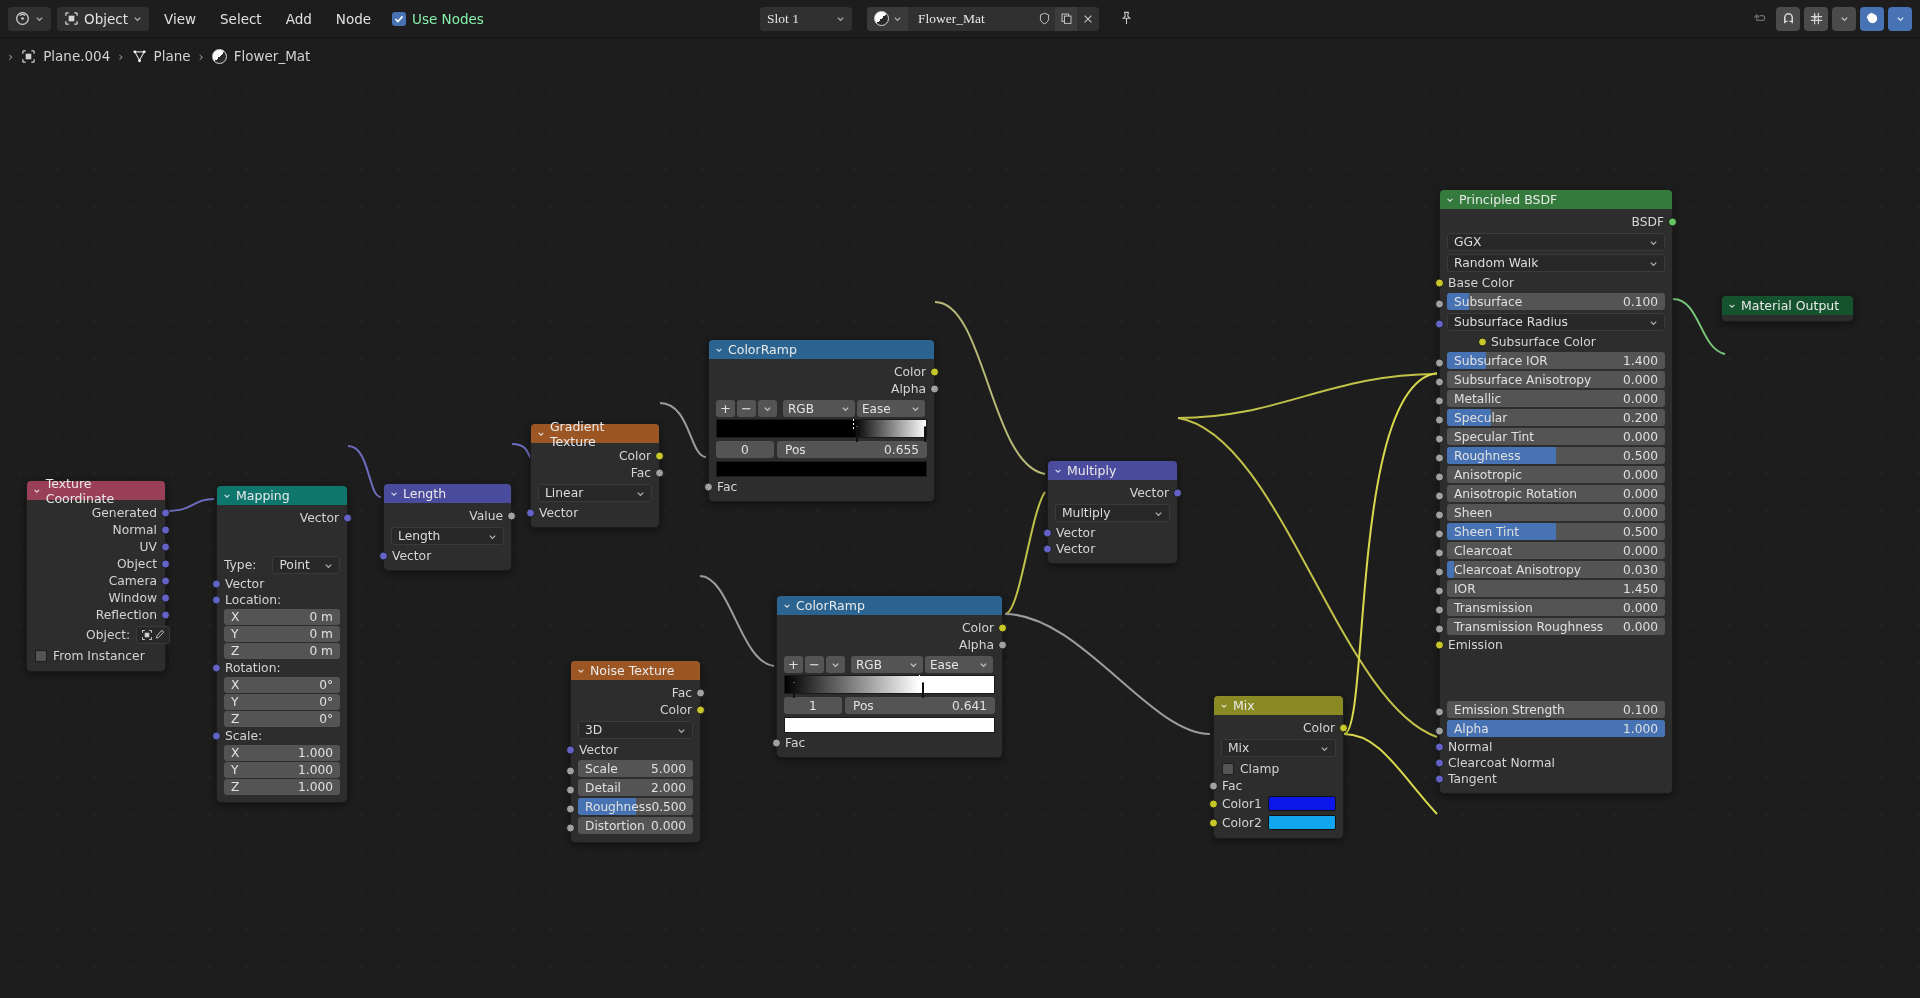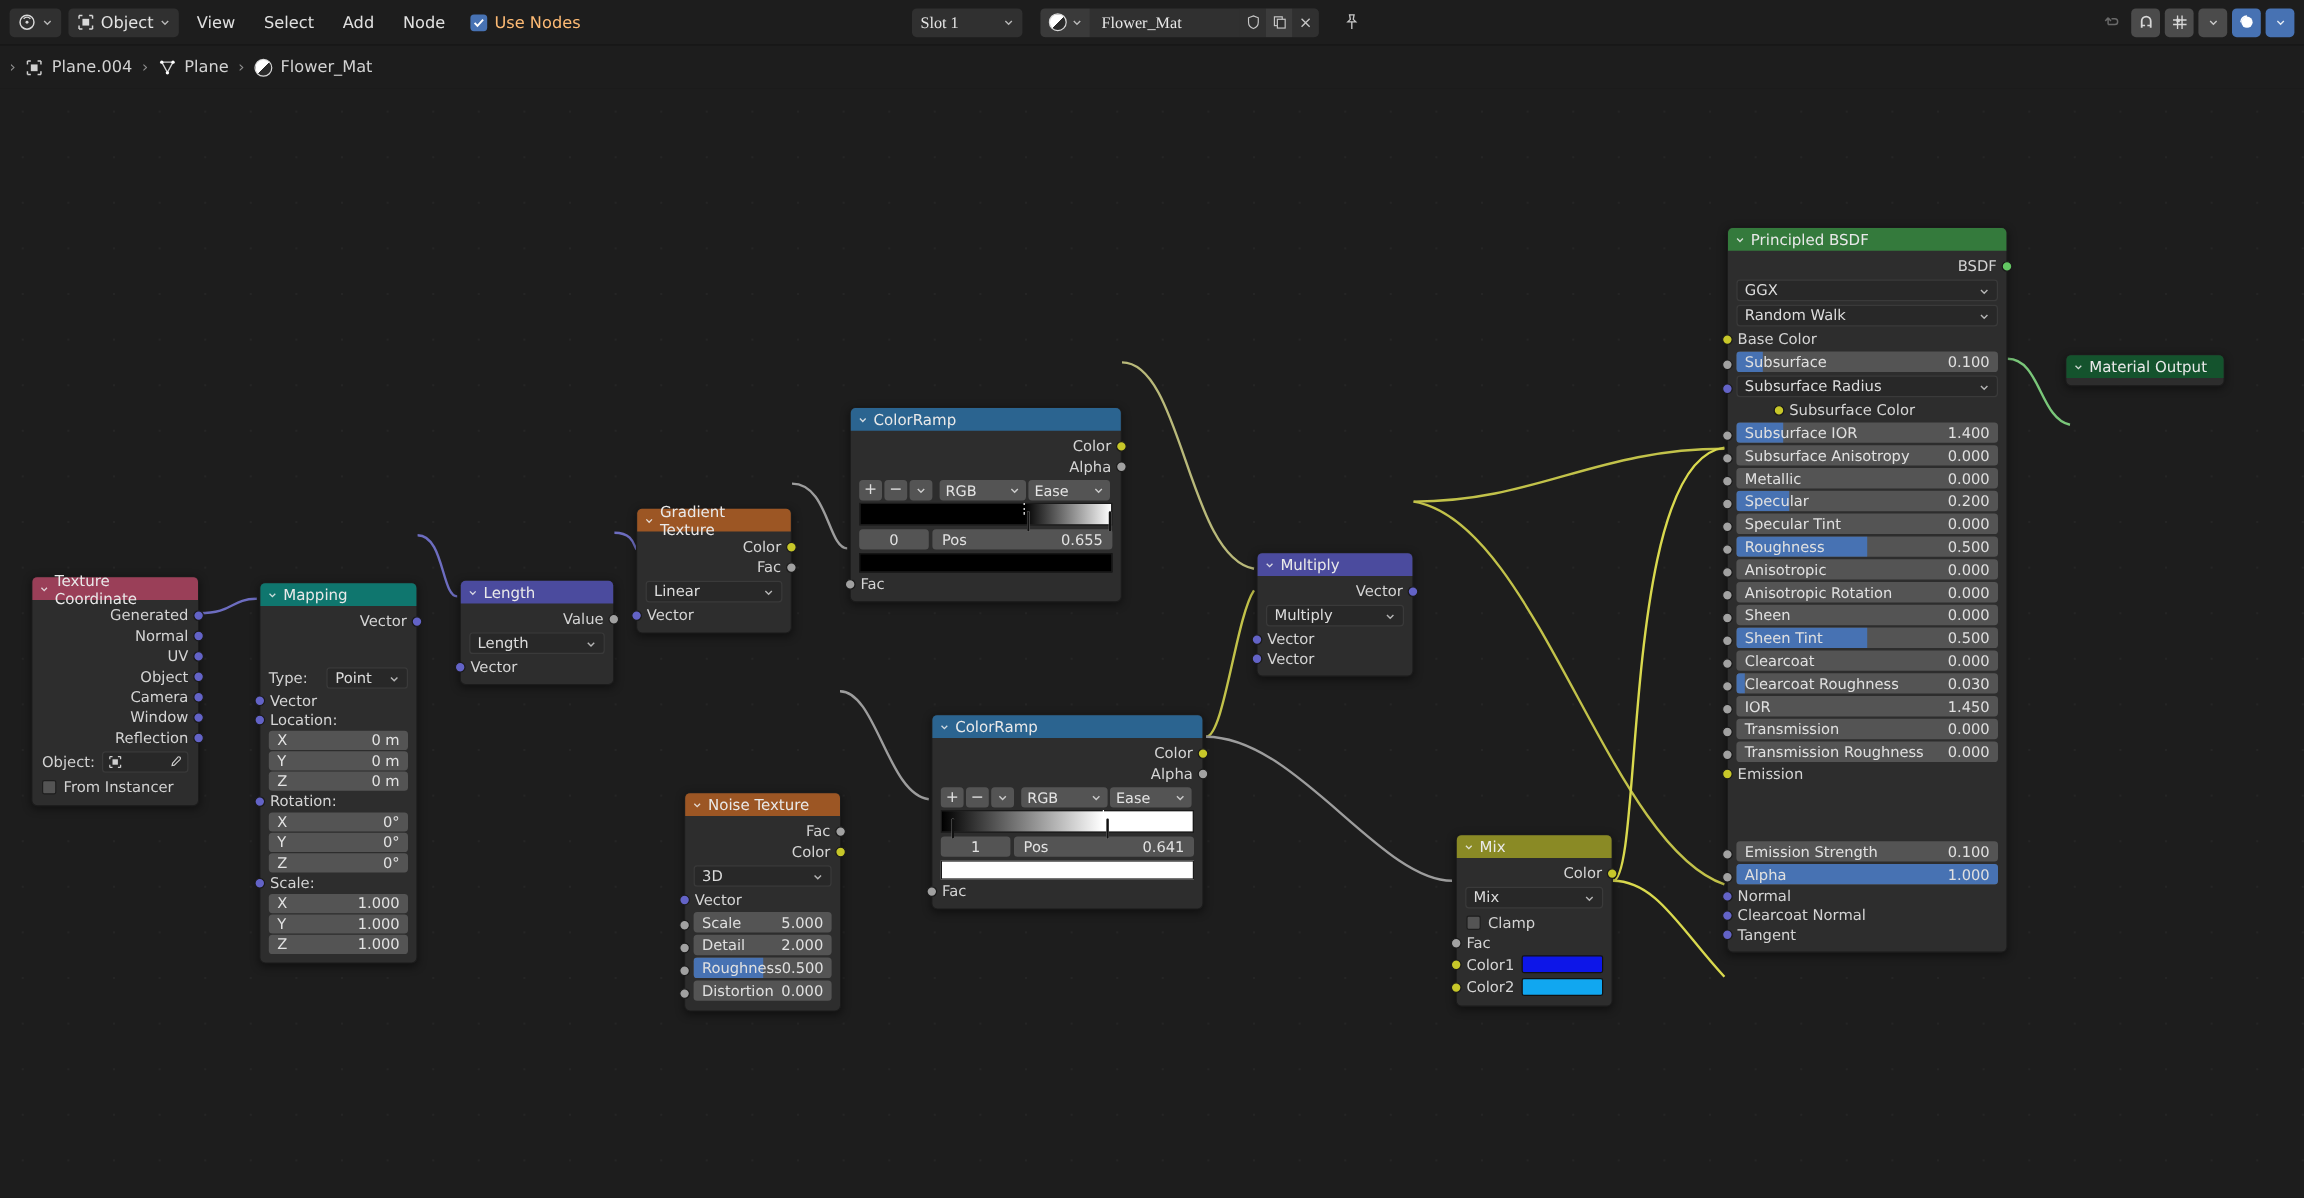--- a/index.html
+++ b/index.html
@@ -163,21 +163,21 @@
   .cr-stop .stem { position: absolute; left: 4px; bottom: 9px; width: 1px; height: 10px;
     background: repeating-linear-gradient(to bottom, #fff 0 2px, transparent 2px 4px); }
   .cr-fields { display: flex; gap: 3px; margin: 3px 7px; }
   .cr-idx { width: 58px; height: 17px; background: #545454; border-radius: 3px;
     display: flex; align-items: center; justify-content: center; font-size: 12.2px; color: #e2e2e2; }
   .cr-pos { flex: 1; height: 17px; background: #545454; border-radius: 3px;
     display: flex; align-items: center; justify-content: space-between; padding: 0 8px;
     font-size: 12.2px; color: #e2e2e2; }
   .cr-preview { margin: 3px 7px 2px; height: 16px; border: 1px solid #1a1a1a; }
 
-  .objrow { display: flex; align-items: center; gap: 6px; padding: 3px 8px; }
+  .objrow { display: flex; align-items: center; gap: 6px; padding: 3px 24px; margin-left: 35px; }
   .objrow .olab { font-size: 12.3px; color: #d2d2d2; }
   .objfield { flex: 1; height: 18px; background: #282828; border: 1px solid #3a3a3a;
     border-radius: 3px; display: flex; align-items: center; justify-content: space-between; padding: 0 4px; }
   .checkrow { display: flex; align-items: center; gap: 6px; padding: 2px 8px; font-size: 12.3px; color: #d2d2d2; }
   .cbox { width: 12px; height: 12px; border-radius: 2px; background: #545454; border: 1px solid #1e1e1e; flex: none; }
 </style>
 </head>
 <body>
 
 <div id="app">
@@ -210,21 +210,21 @@
     <div class="tb-menu">Select</div>
     <div class="tb-menu">Add</div>
     <div class="tb-menu">Node</div>
 
     <div style="display:flex;align-items:center;gap:6px;margin-left:6px;cursor:pointer">
       <span class="checkbox">
         <svg viewBox="0 0 10 10">
             <path d="M1.5 5l2.4 2.6L8.6 2.4" fill="none" stroke="#fff" stroke-width="1.6"></path>
           </svg>
       </span>
-      <span style="color:#fdba74;font-size:13.5px">Use Nodes</span>
+      <span style="color:#86efac;font-size:13.5px">Use Nodes</span>
     </div>
 
     <div style="position:absolute;left:760px;display:flex;align-items:flex-end;gap:15px;font-family:Liberation Serif, serif;">
       <div class="slot-select">
         <span>Slot 1</span>
         <svg class="chev" viewBox="0 0 10 10">
             <path d="M2 4l3 3 3-3" fill="none" stroke="#cfcfcf" stroke-width="1.3"></path>
           </svg>
       </div>
       <div class="mat-field">
@@ -918,21 +918,21 @@
               <span class="sock left s-grey" style="top: 11px;"></span>
               <div class="w">
                 <span class="wlabel">Clearcoat</span>
                 <span class="wval">0.000</span>
               </div>
             </div>
             <div style="position: relative;">
               <span class="sock left s-grey" style="top: 11px;"></span>
               <div class="w">
                 <span class="fill" style="width: 3%;"></span>
-                <span class="wlabel">Clearcoat Roughness</span>
+                <span class="wlabel">Clearcoat Anisotropy</span>
                 <span class="wval">0.030</span>
               </div>
             </div>
             <div style="position: relative;">
               <span class="sock left s-grey" style="top: 11px;"></span>
               <div class="w">
                 <span class="wlabel">IOR</span>
                 <span class="wval">1.450</span>
               </div>
             </div>

